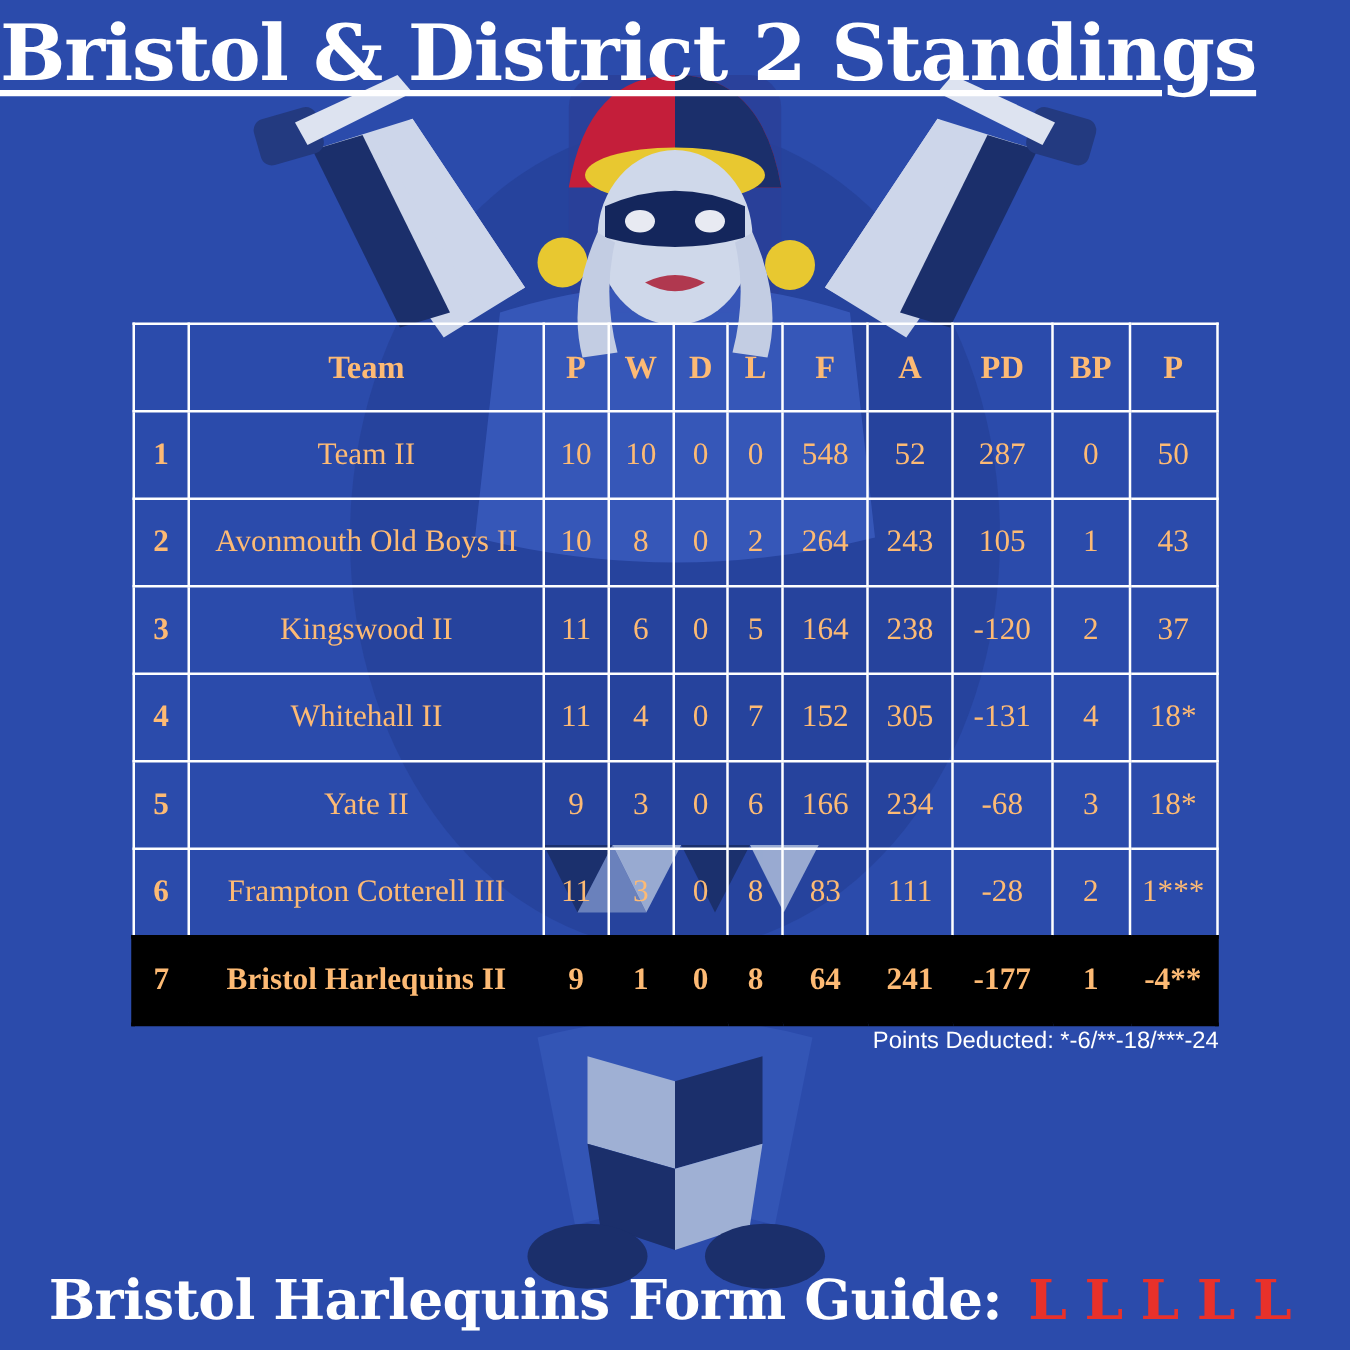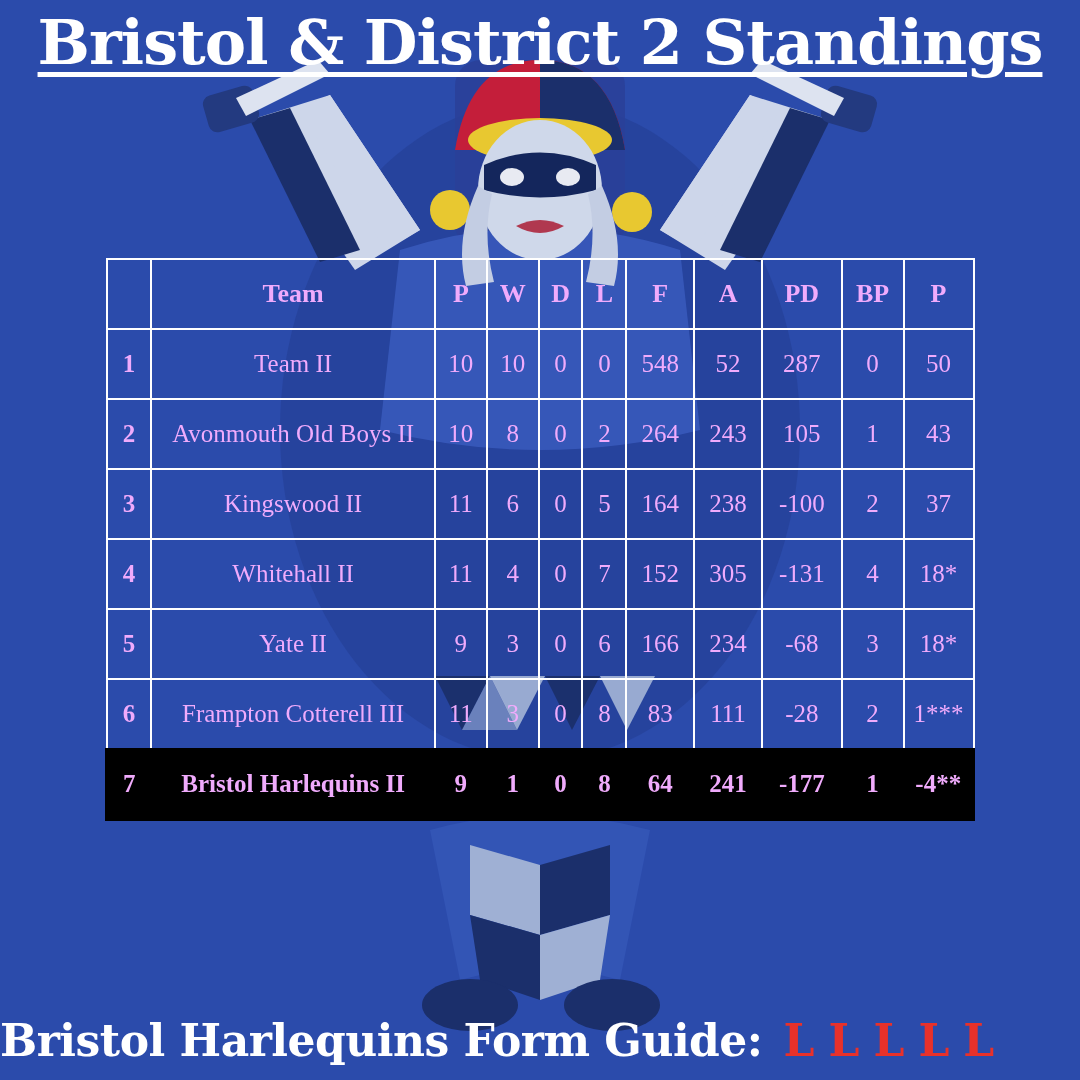--- a/index.html
+++ b/index.html
@@ -18,21 +18,20 @@
   }
 
   
   .bg-art { position: absolute; inset: 0; overflow: hidden; }
   .bg-art svg { position: absolute; left: 0; top: 0; }
 
   
   .title {
     position: absolute;
     top: 6px; left: 0; width: 1080px;
-    text-align: center;
     color: #ffffff;
     font-family: "DejaVu Serif", serif;
     font-weight: bold;
     font-size: 62px;
     letter-spacing: -1px;
     text-decoration: underline;
     text-underline-offset: 8px;
     text-decoration-thickness: 5px;
     white-space: nowrap;
     z-index: 5;
@@ -42,21 +41,21 @@
   .table-wrap {
     position: absolute;
     left: 105px; top: 258px;
     width: 870px;
     z-index: 4;
   }
   table.standings {
     width: 870px;
     border-collapse: collapse;
     background: transparent;
-    color: #f0abfc;
+    color: #fdba74;
     font-size: 25px;
   }
   table.standings td, table.standings th {
     border: 2px solid #ffffff;
     text-align: center;
     height: 70px;
     padding: 0 4px;
     font-weight: normal;
     font-family: "Liberation Serif", serif;
   }
@@ -95,20 +94,21 @@
     z-index: 5;
   }
 
   
   .formguide {
     position: absolute;
     left: 0; bottom: 14px; width: 912px;
     text-align: center;
     white-space: nowrap;
     z-index: 5;
+    padding-left: 39px;
   }
   .formguide .fg-label {
     color: #ffffff;
     font-family: "DejaVu Serif", serif;
     font-weight: bold;
     font-size: 44px;
     letter-spacing: -0.5px;
   }
   .formguide .fg-results { display: inline-block; margin-left: 10px; }
   .formguide .fg-res {
@@ -244,21 +244,21 @@
         </tr>
         <tr>
           <td class="pos">3</td>
           <td>Kingswood II</td>
           <td>11</td>
           <td>6</td>
           <td>0</td>
           <td>5</td>
           <td>164</td>
           <td>238</td>
-          <td>-100</td>
+          <td>-120</td>
           <td>2</td>
           <td>37</td>
         </tr>
         <tr>
           <td class="pos">4</td>
           <td>Whitehall II</td>
           <td>11</td>
           <td>4</td>
           <td>0</td>
           <td>7</td>
@@ -304,19 +304,20 @@
           <td>64</td>
           <td>241</td>
           <td>-177</td>
           <td>1</td>
           <td>-4**</td>
         </tr>
       </tbody>
     </table>
   </div>
 
+  <div class="footnote">Points Deducted: *-6/**-18/***-24</div>
 
   <div class="formguide">
     <span class="fg-label">Bristol Harlequins Form Guide:</span>
     <span class="fg-results" id="fg-results"><span class="fg-res" style="color: rgb(232, 49, 42);">L</span><span class="fg-res" style="color: rgb(232, 49, 42);">L</span><span class="fg-res" style="color: rgb(232, 49, 42);">L</span><span class="fg-res" style="color: rgb(232, 49, 42);">L</span><span class="fg-res" style="color: rgb(232, 49, 42);">L</span></span>
   </div>
 
 </div>
 
 </body></html>

